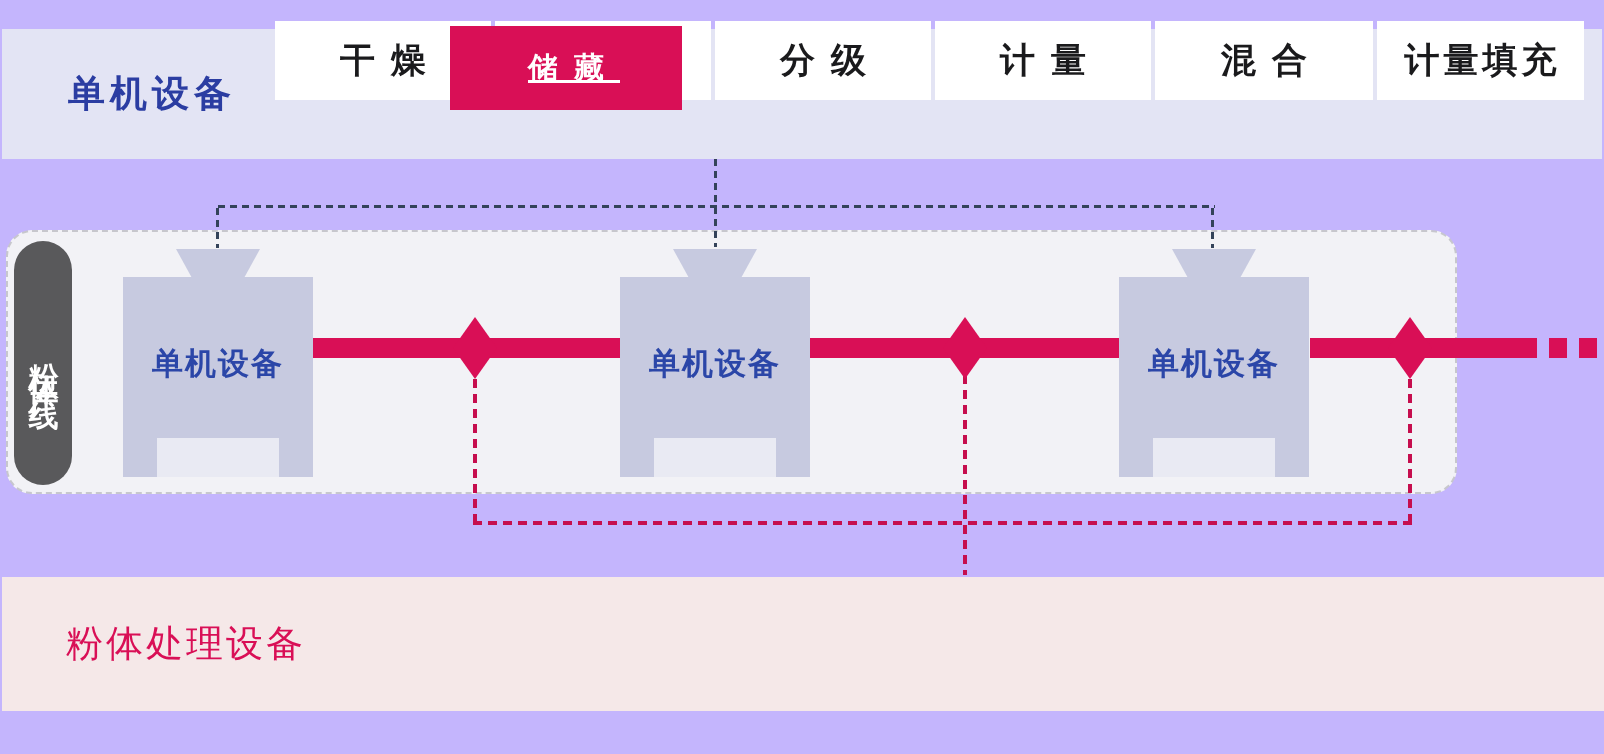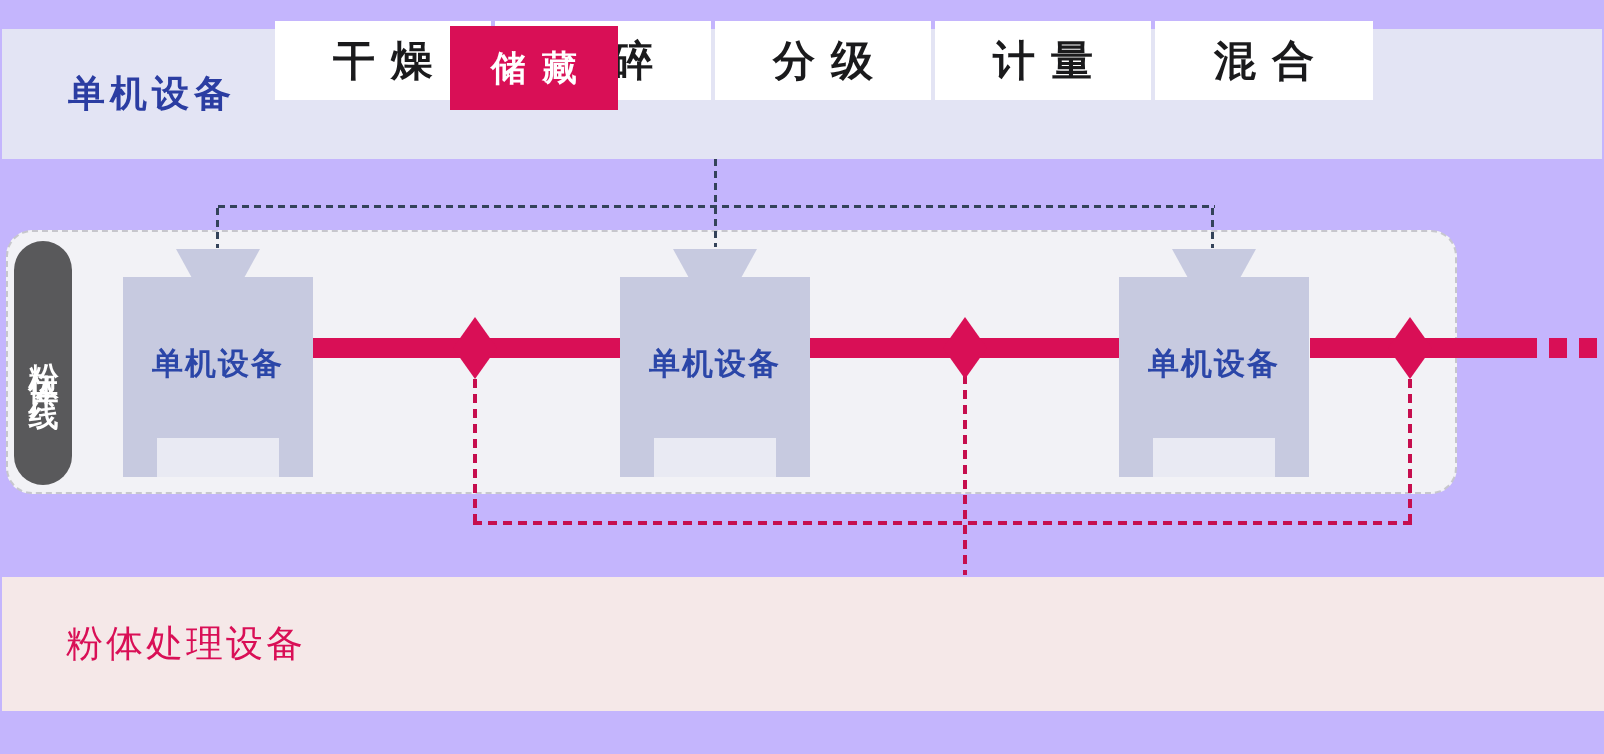--- a/index.html
+++ b/index.html
@@ -6,21 +6,21 @@
   #stage{
     position:relative;width:1604px;height:754px;background:#c4b5fd;overflow:hidden;
     font-family:"Liberation Sans","DejaVu Sans",sans-serif;
   }
   
   .top-band{position:absolute;left:2px;top:29px;width:1600px;height:130px;background:var(--band-blue);}
   .top-title{position:absolute;left:66px;top:0;height:130px;display:flex;align-items:center;
     font-size:37px;font-weight:bold;color:var(--accent-blue);letter-spacing:5px;}
   .step-box{position:absolute;top:21px;height:79px;background:var(--white);
     display:flex;align-items:center;justify-content:center;
-    font-size:42px;font-weight:bold;color:var(--ink);}
+    font-size:35px;font-weight:bold;color:var(--ink);}
   .ls2{letter-spacing:16px;padding-left:16px;}
   .ls4{letter-spacing:4px;padding-left:4px;}
   .sb0{left:275px;width:200px;} .sb1{left:495px;width:200px;} .sb2{left:715px;width:200px;}
   .sb3{left:935px;width:200px;} .sb4{left:1155px;width:202px;} .sb5{left:1377px;width:203px;}
 
   
   .panel{position:absolute;left:6px;top:230px;width:1447px;height:260px;
     background:var(--panel-bg);border:2px dashed var(--panel-border);border-radius:26px;}
   .pill{position:absolute;left:14px;top:241px;width:58px;height:244px;background:var(--pill-gray);
     border-radius:29px;display:flex;align-items:center;justify-content:center;}
@@ -56,38 +56,39 @@
     background:var(--machine-fill);clip-path:polygon(0 0,100% 0,81% 100%,19% 100%);}
   .mbody{position:absolute;top:28px;left:0;width:190px;height:200px;background:var(--machine-fill);}
   .minner{position:absolute;bottom:0;left:50%;transform:translateX(-50%);width:122px;height:39px;background:var(--machine-inner);}
   .mlabel{position:absolute;top:66px;left:0;width:100%;text-align:center;
     color:var(--machine-blue);font-size:31px;font-weight:bold;letter-spacing:2px;}
 
   
   .bottom-band{position:absolute;left:2px;top:577px;width:1602px;height:134px;background:var(--band-pink);}
   .bottom-title{position:absolute;left:64px;top:0;height:134px;display:flex;align-items:center;
     font-size:37px;font-weight:normal;color:var(--crimson);letter-spacing:3px;}
-  .handle-box{position:absolute;top:26px;height:84px;width:168px;background:var(--crimson);
+  .handle-box{position:absolute;top:26px;height:84px;width:232px;background:var(--crimson);
     display:flex;align-items:center;justify-content:center;
-    color:#fff;font-size:35px;font-weight:bold;letter-spacing:16px;padding-left:16px;box-sizing:border-box;}
+    color:#fff;font-size:30px;font-weight:bold;letter-spacing:16px;padding-left:16px;box-sizing:border-box;text-decoration:underline;}
   .hb0{left:450px;} .hb1{left:671px;} .hb2{left:891px;} .hb3{left:1111px;}
 </style>
 </head>
 <body>
 
 <div id="stage">
 
   <div class="top-band">
     <div class="top-title">单机设备</div>
   </div>
   <div class="step-box sb0 ls2">干燥</div>
   <div class="step-box sb1 ls2">粉碎</div>
   <div class="step-box sb2 ls2">分级</div>
   <div class="step-box sb3 ls2">计量</div>
   <div class="step-box sb4 ls2">混合</div>
+  <div class="step-box sb5 ls4">计量填充</div>
 
   <div class="panel"></div>
   <div class="pill">
     <span>粉体产线</span>
   </div>
 
   <div class="vdash-b cb-mid"></div>
   <div class="hdash-b cb-h"></div>
   <div class="vdash-b cb-l"></div>
   <div class="vdash-b cb-r"></div>

